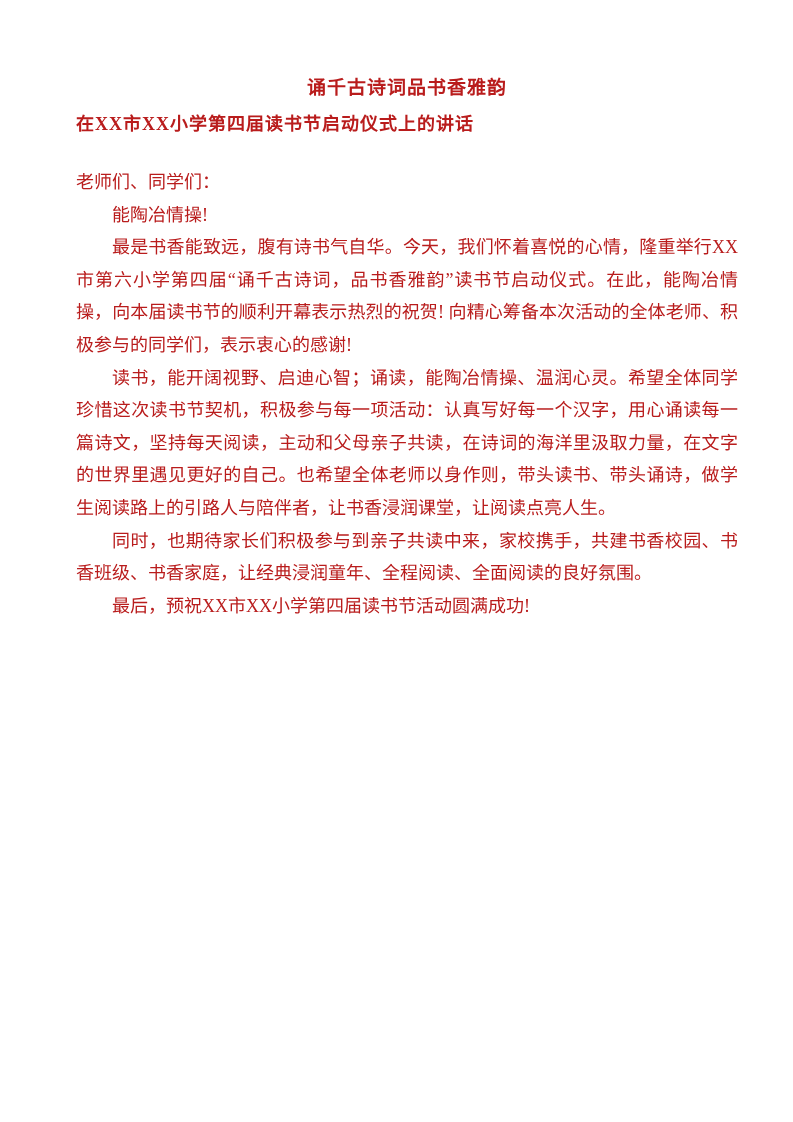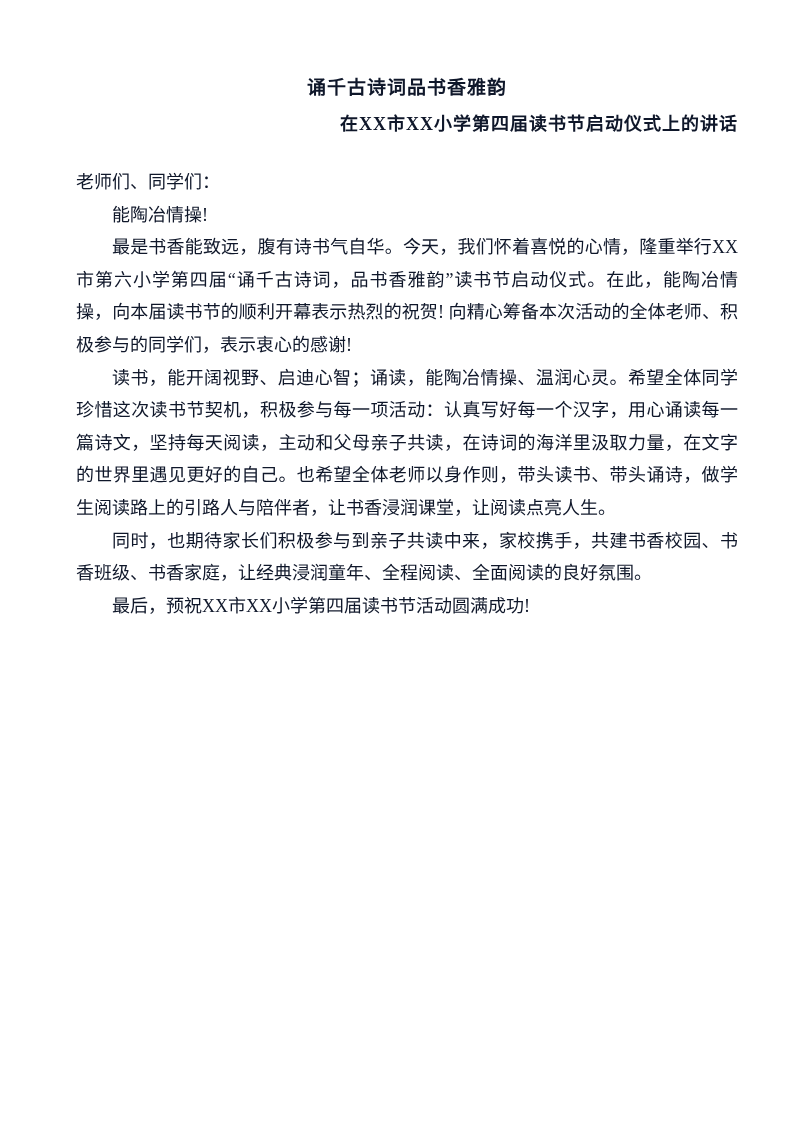--- a/index.html
+++ b/index.html
@@ -7,36 +7,36 @@
     padding: 0;
     background: #ffffff;
   }
   .page {
     position: relative;
     box-sizing: border-box;
     width: 793px;
     height: 999px;
     margin: 0 auto;
     background: #ffffff;
-    color: #0f172a;
+    color: #b91c1c;
     font-family: "Liberation Serif", "DejaVu Serif", serif;
     padding: 76px 55px 0 76px;
     overflow: hidden;
   }
   .doc-title {
     margin: 0;
     text-align: center;
     font-size: 19px;
     line-height: 24px;
     font-weight: bold;
     letter-spacing: 1px;
   }
   .doc-subtitle {
     margin: 13px 0 0 0;
-    text-align: right;
+    text-align: left;
     font-size: 18px;
     line-height: 22px;
     font-weight: bold;
     letter-spacing: 1px;
   }
   .doc-body {
     margin-top: 31px;
     font-size: 18px;
     line-height: 32.6px;
     text-align: justify;

